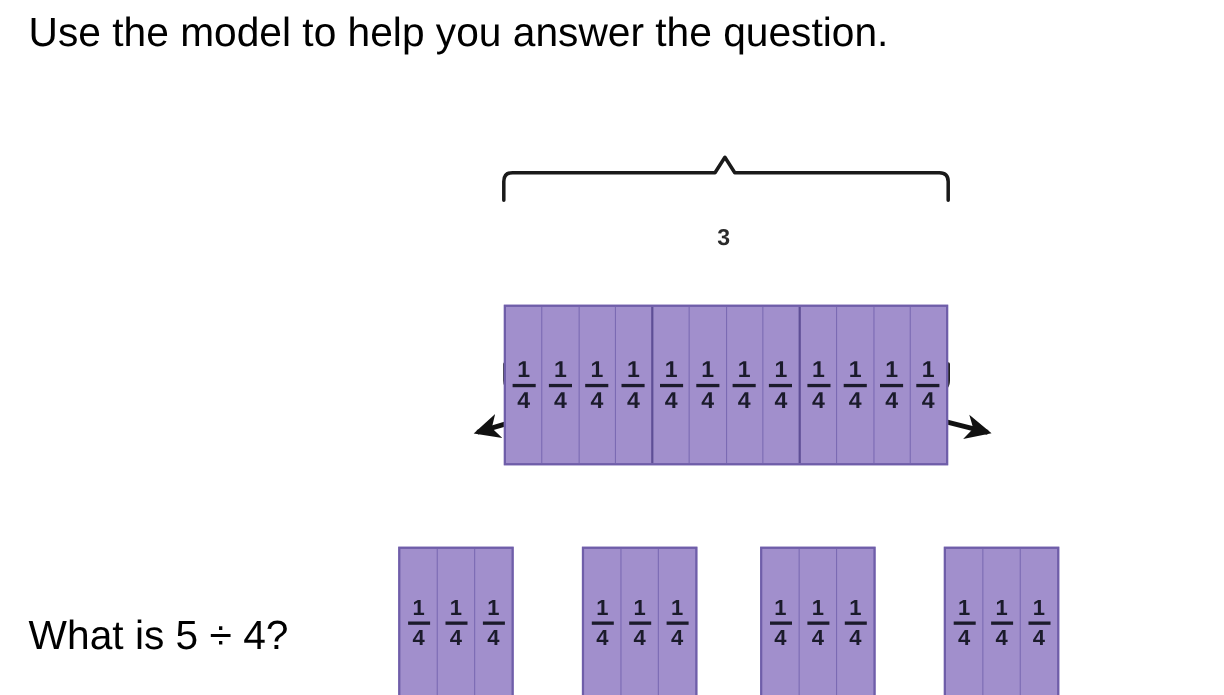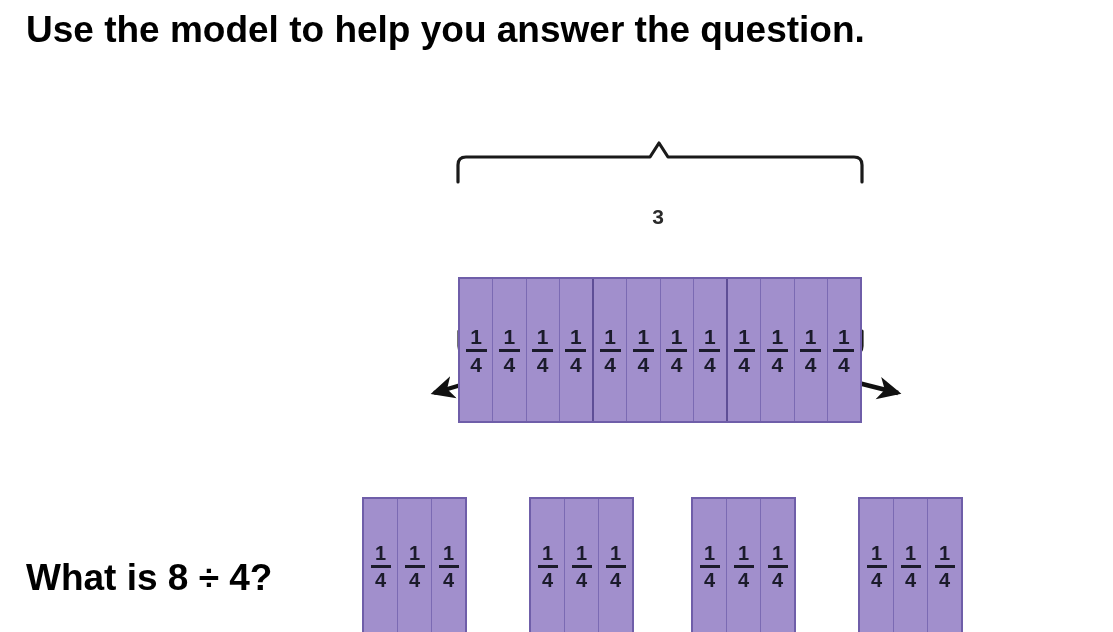--- a/index.html
+++ b/index.html
@@ -16,21 +16,21 @@
     font-family: "Liberation Sans", sans-serif;
     color: #000000;
   }
 
   
   .prompt-text {
     position: absolute;
     left: 26px;
     font-size: 37px;
     line-height: 44px;
-    font-weight: 700;
+    font-weight: 400;
     letter-spacing: 0px;
     color: #000000;
     white-space: nowrap;
   }
   #prompt-top  { top: 8px; }
   #prompt-bottom { top: 556px; }
 
   
   .diagram {
     position: absolute;
@@ -374,13 +374,13 @@
         <span class="frac">
           <span class="num">1</span>
           <span class="rule"></span>
           <span class="den">4</span>
         </span>
       </div>
   </div>
 
 </div>
 
-<div class="prompt-text" id="prompt-bottom">What is 8 ÷ 4?</div>
+<div class="prompt-text" id="prompt-bottom">What is 5 ÷ 4?</div>
 
 </body></html>

